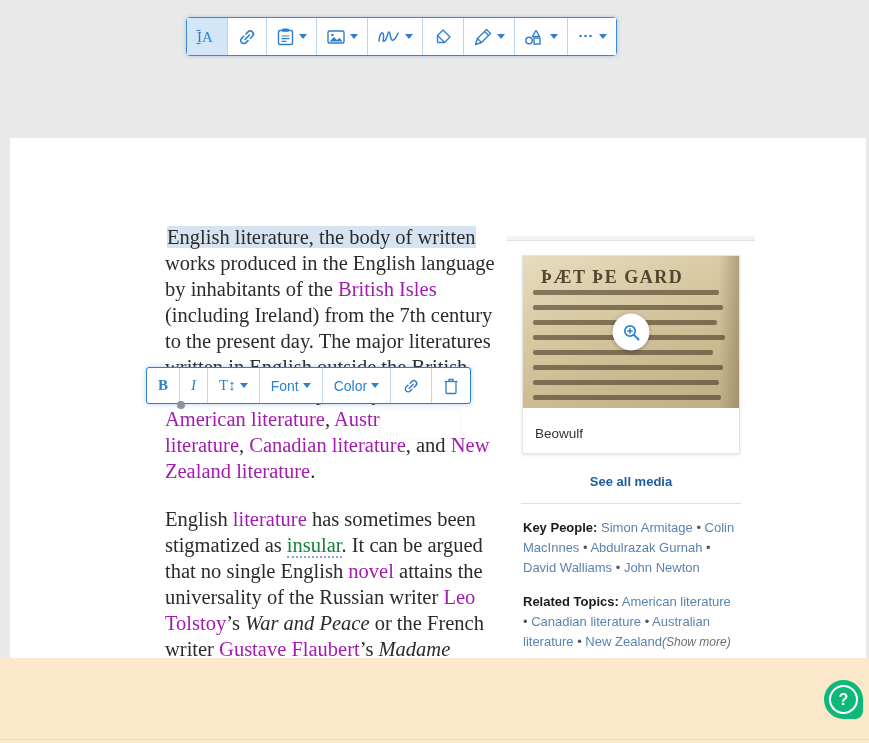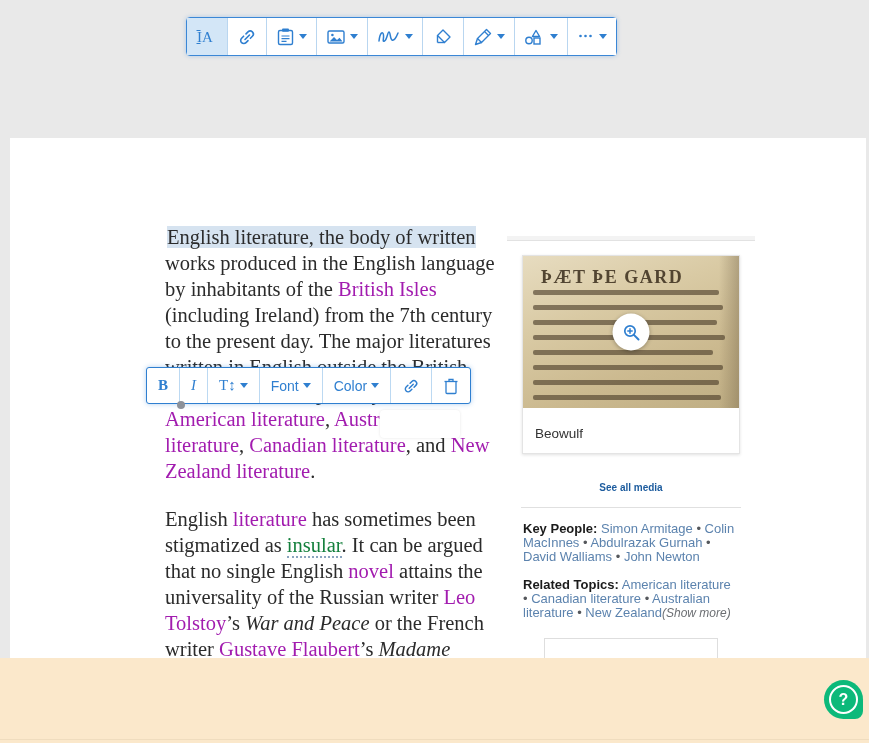--- a/index.html
+++ b/index.html
@@ -244,35 +244,35 @@
     cursor: pointer;
   }
   #media-caption {
     padding: 18px 12px 12px 12px;
     font-size: 13.5px;
     color: #333;
     font-family: "Liberation Sans", sans-serif;
     background: #ffffff;
   }
   #see-all-media {
-    margin-top: 28px;
+    margin-top: 20px;
     text-align: center;
     color: #1d5c9e;
     font-weight: bold;
-    font-size: 10px;
+    font-size: 13px;
     cursor: pointer;
   }
   #media-rule {
     margin: 14px 14px 0 14px;
     border-top: 1px solid #e0e0e0;
   }
   .fact-block {
     margin: 14px 16px 0 16px;
     font-size: 13px;
-    line-height: 14px;
+    line-height: 20px;
     color: #55585c;
   }
   .fact-block b { color: #1b1b1b; }
   .fact-link { color: #5c83ae; cursor: pointer; }
   .show-more { color: #6b6e72; font-style: italic; font-size: 12px; cursor: pointer; }
   #bottom-stub {
     margin: 18px auto 0 auto;
     width: 172px;
     height: 24px;
     border: 1px solid #dedede;

